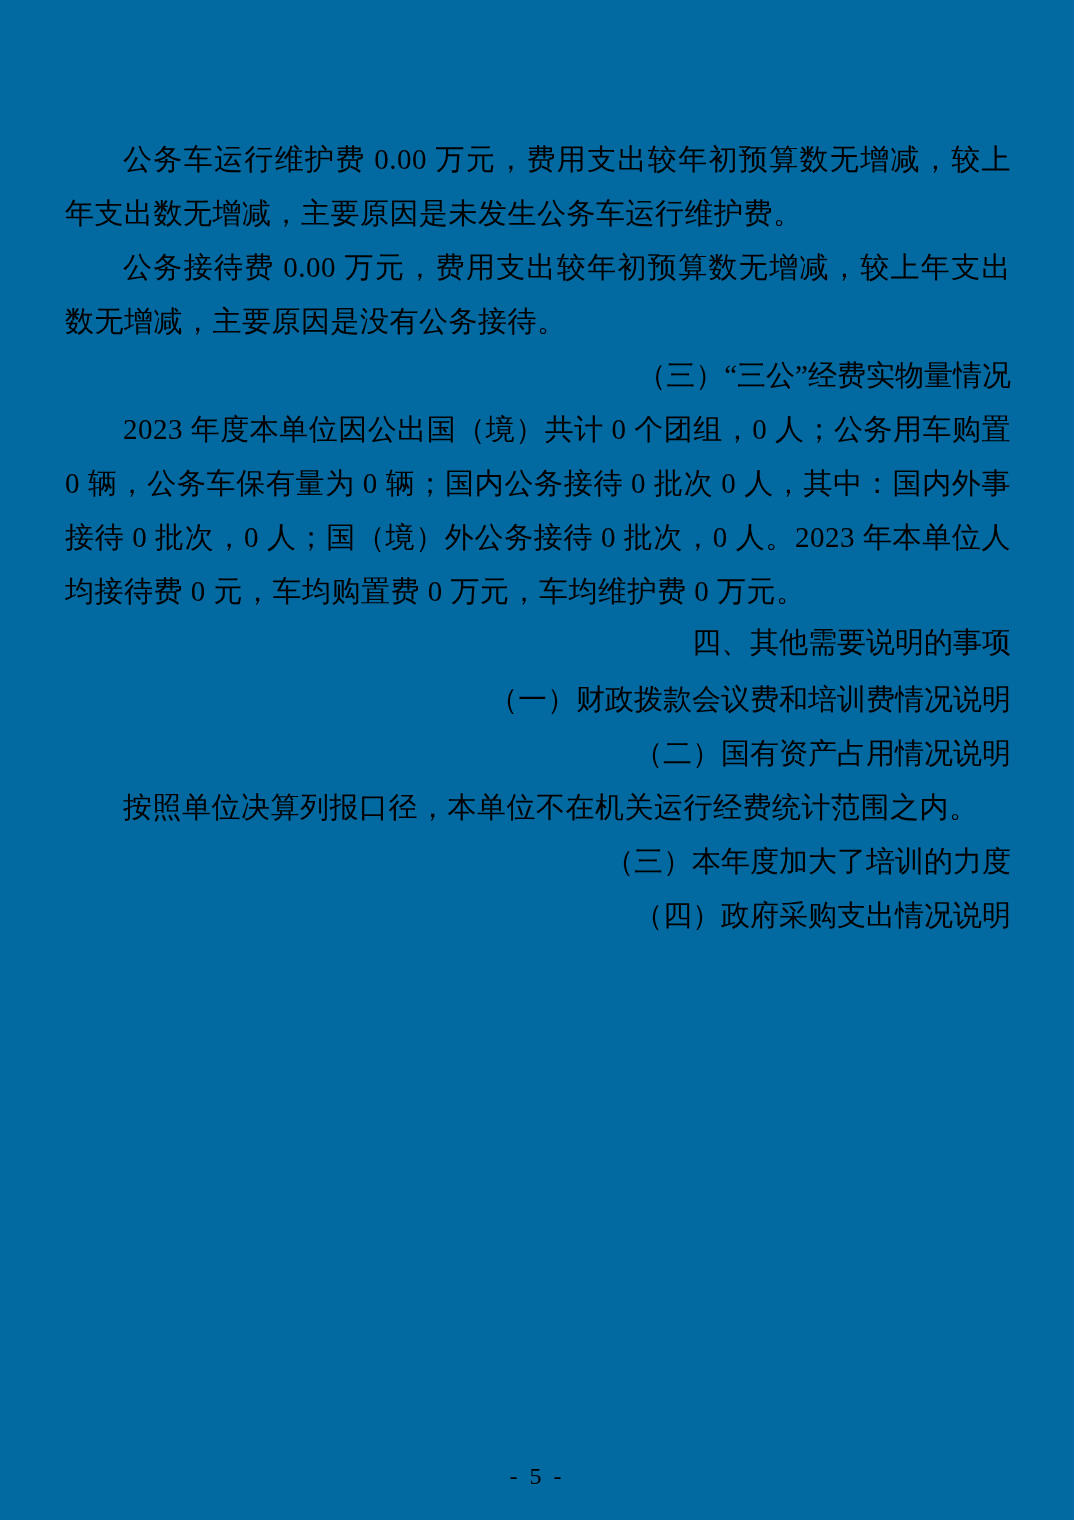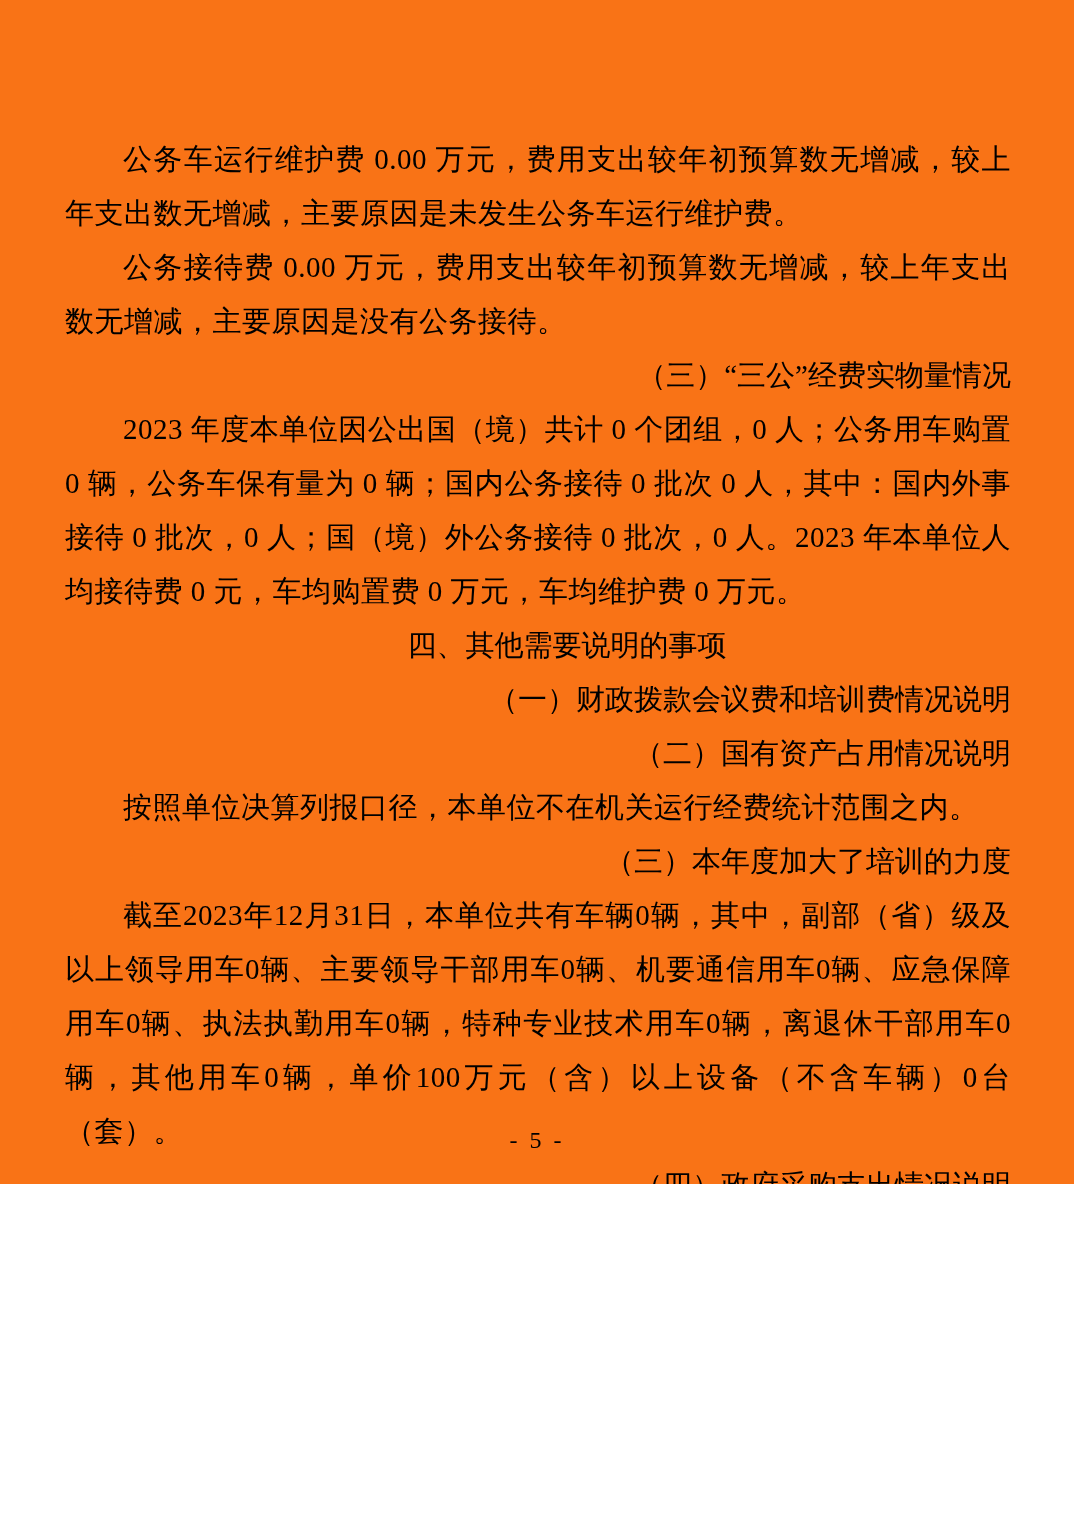--- a/index.html
+++ b/index.html
@@ -3,22 +3,22 @@
 <meta charset="utf-8">
 <style>
   html, body {
     margin: 0;
     padding: 0;
     background: #ffffff;
   }
   .page {
     position: relative;
     width: 1074px;
-    height: 1184px;
-    background: #f97316;
+    height: 1520px;
+    background: #0369a1;
     overflow: hidden;
     font-family: "Liberation Serif", serif;
     color: #000000;
   }
   .content {
     position: absolute;
     left: 65px;
     top: 132px;
     width: 946px;
   }
@@ -32,23 +32,23 @@
     text-indent: 2em;
     font-weight: normal;
   }
   .para {
     font-family: "Liberation Serif", serif;
     text-align: justify;
     text-justify: inter-ideograph;
     letter-spacing: 0.5px;
   }
   .h-sans {
-    font-family: Liberation Sans, sans-serif;
+    font-family: Liberation Mono, monospace;
     font-weight: bold;
-    text-align: center;
+    text-align: right;
   }
   .h-kai {
     font-family: "Liberation Serif", serif;
     font-weight: bold;
     text-align: right;
   }
   .page-number {
     position: absolute;
     left: 0;
     right: 0;
@@ -67,18 +67,17 @@
   <div class="content">
     <p class="para">公务车运行维护费 0.00 万元，费用支出较年初预算数无增减，较上年支出数无增减，主要原因是未发生公务车运行维护费。</p>
     <p class="para">公务接待费 0.00 万元，费用支出较年初预算数无增减，较上年支出数无增减，主要原因是没有公务接待。</p>
     <h3 class="h-kai">（三）“三公”经费实物量情况</h3>
     <p class="para">2023 年度本单位因公出国（境）共计 0 个团组，0 人；公务用车购置 0 辆，公务车保有量为 0 辆；国内公务接待 0 批次 0 人，其中：国内外事接待 0 批次，0 人；国（境）外公务接待 0 批次，0 人。2023 年本单位人均接待费 0 元，车均购置费 0 万元，车均维护费 0 万元。</p>
     <h2 class="h-sans">四、其他需要说明的事项</h2>
     <h3 class="h-kai">（一）财政拨款会议费和培训费情况说明</h3>
     <h3 class="h-kai">（二）国有资产占用情况说明</h3>
     <p class="para">按照单位决算列报口径，本单位不在机关运行经费统计范围之内。</p>
     <h3 class="h-kai">（三）本年度加大了培训的力度</h3>
-    <p class="para">截至2023年12月31日，本单位共有车辆0辆，其中，副部（省）级及以上领导用车0辆、主要领导干部用车0辆、机要通信用车0辆、应急保障用车0辆、执法执勤用车0辆，特种专业技术用车0辆，离退休干部用车0辆，其他用车0辆，单价100万元（含）以上设备（不含车辆）0台（套）。</p>
     <h3 class="h-kai">（四）政府采购支出情况说明</h3>
   </div>
 
   <div class="page-number">- 5 -</div>
 </div>
 
 </body></html>

